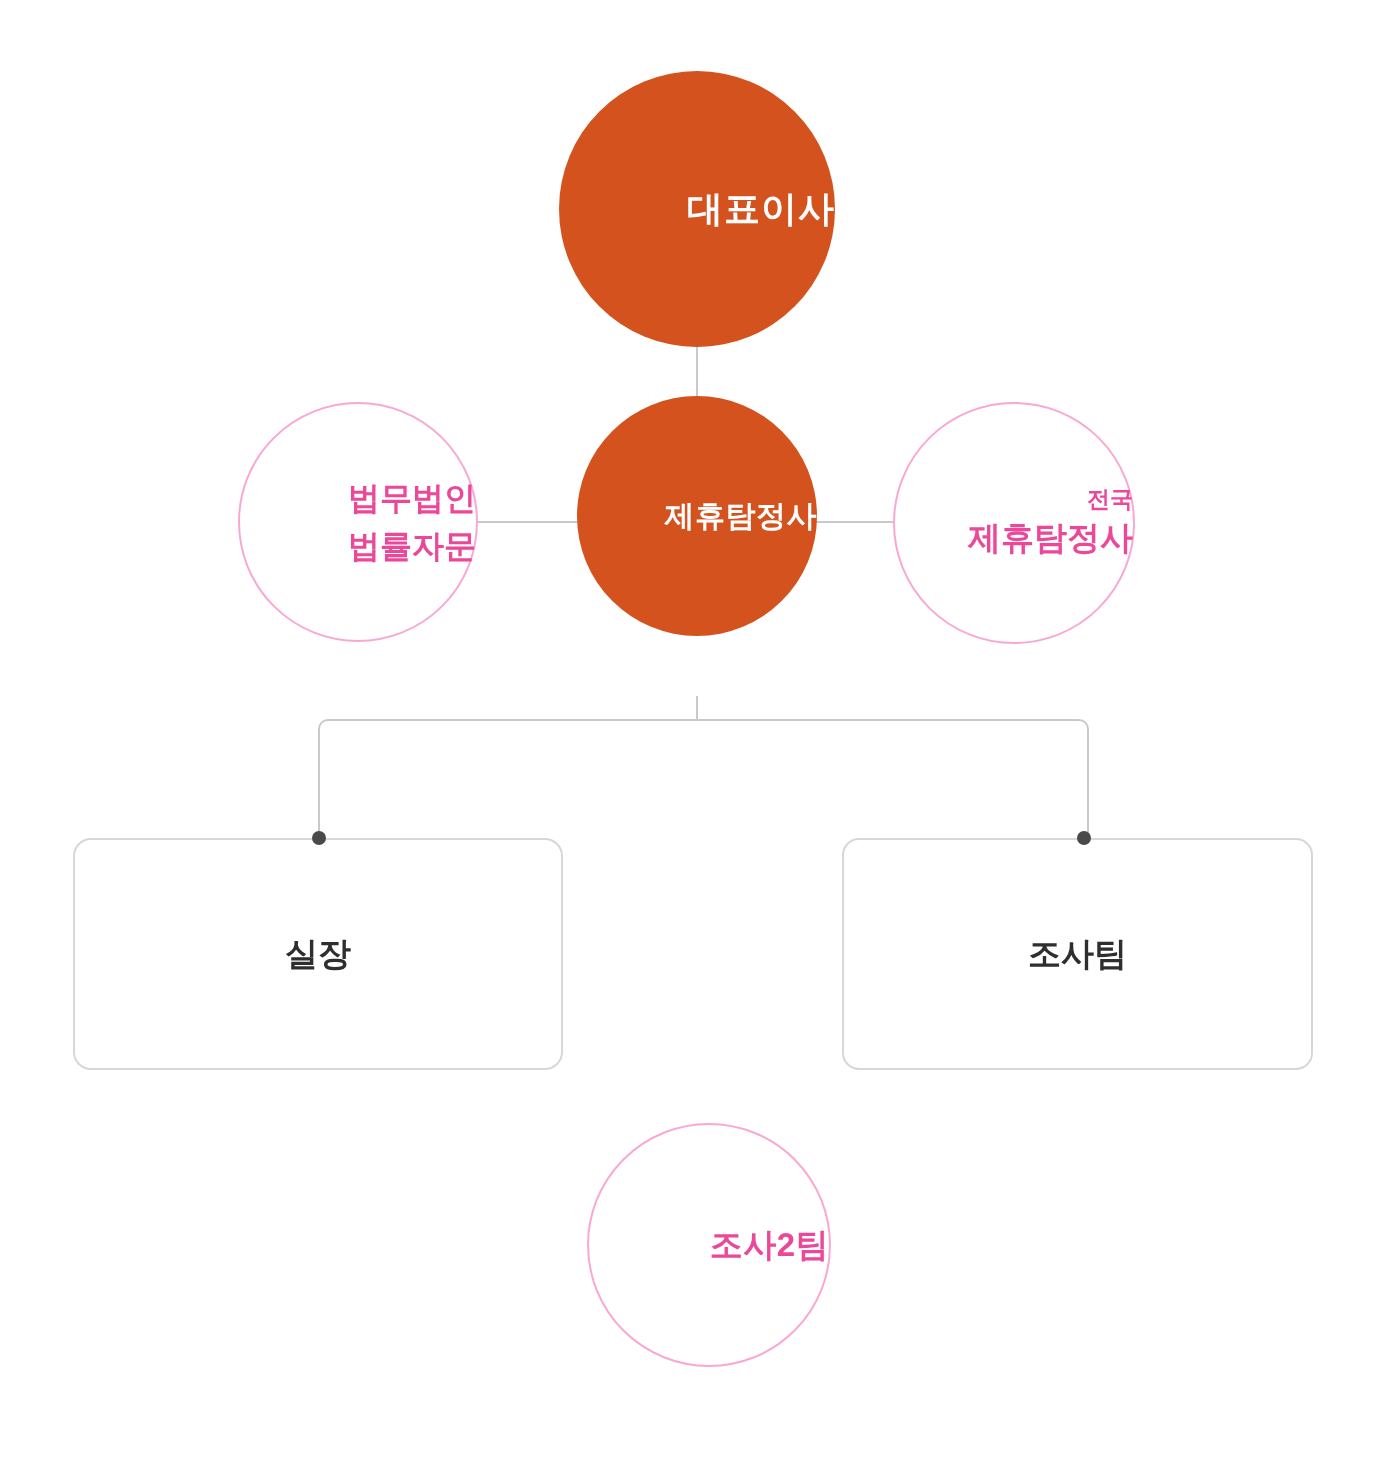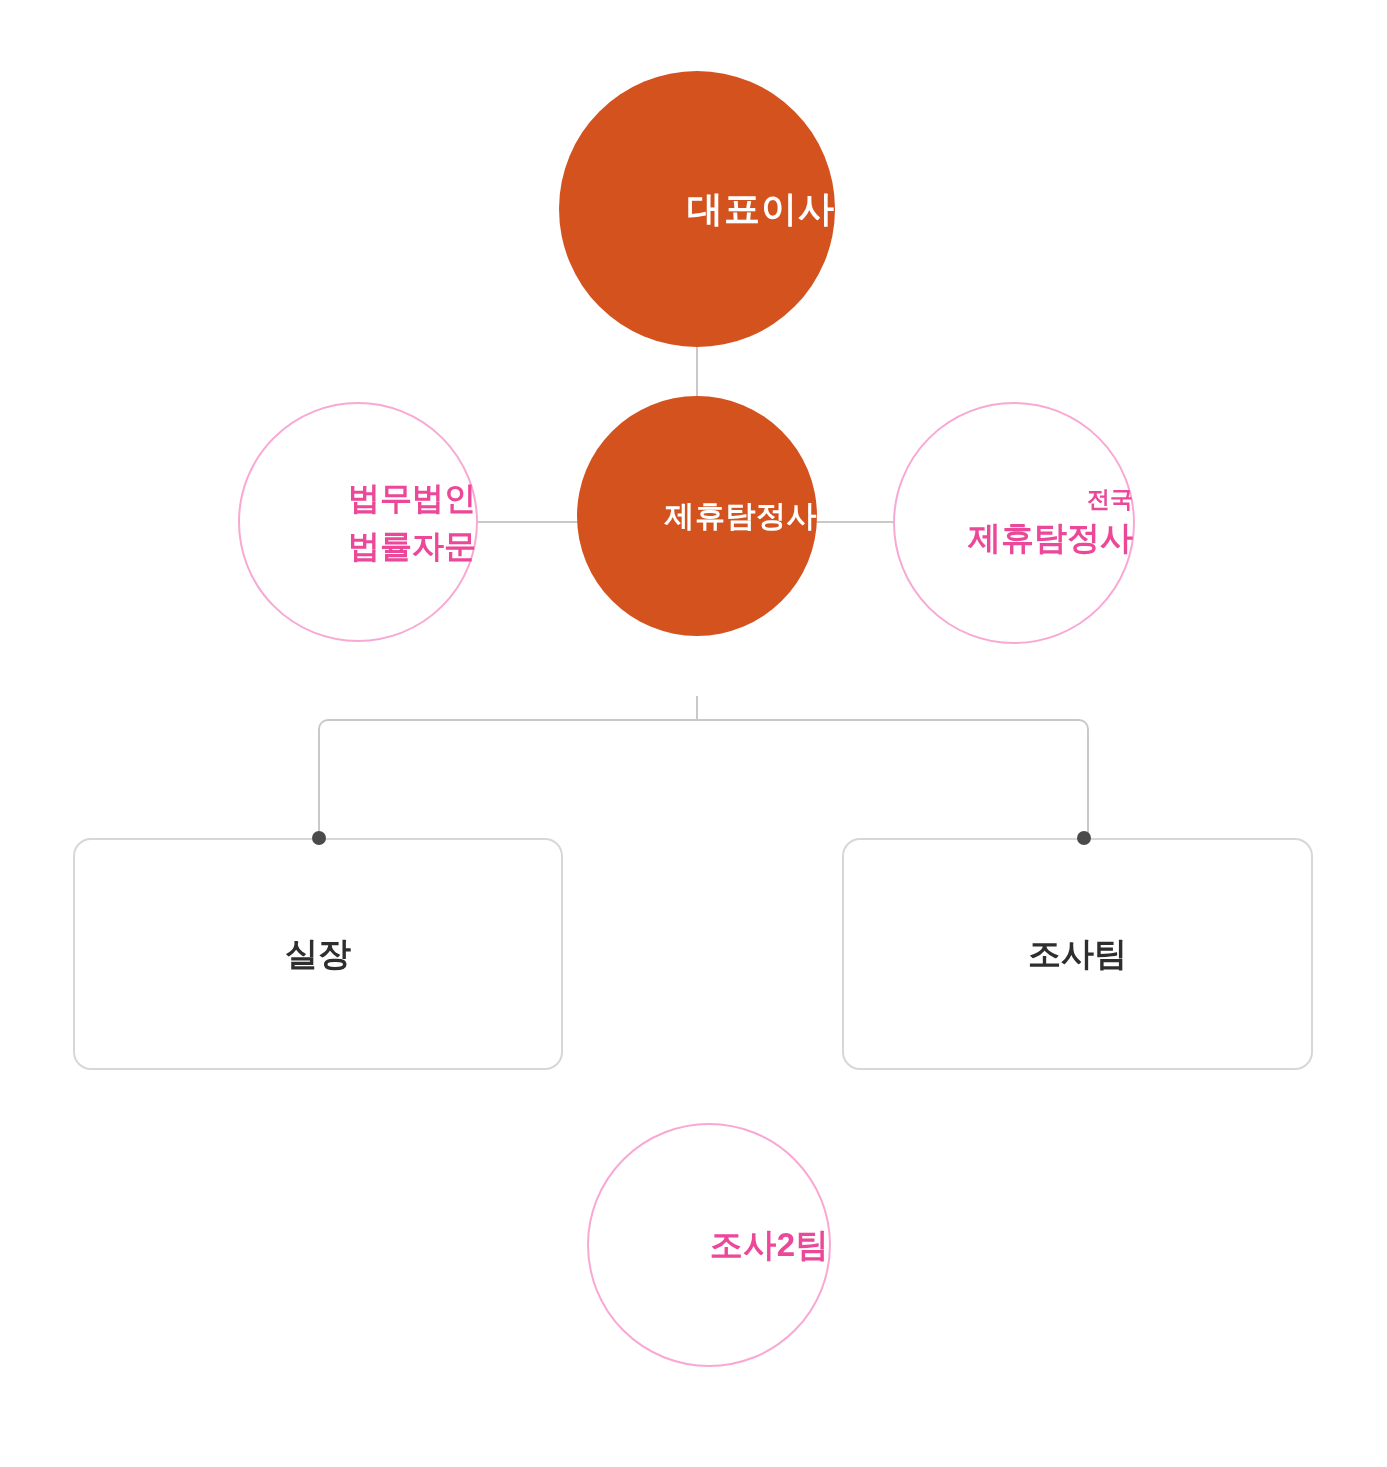--- a/index.html
+++ b/index.html
@@ -112,21 +112,21 @@
 
   <div class="abs circle outlined" style="left:893px; top:402px; width:242px; height:242px;">
     <span class="t-small">전국</span>
     <span class="t-big">제휴탐정사</span>
   </div>
 
   <div class="abs dept-box" style="left:73px; top:838px; width:490px; height:232px;">
     <span class="ko">실장</span>
   </div>
 
-  <div class="abs dept-box" style="left:842px; top:838px; width:471px; height:232px;">
+  <div class="abs dept-box" style="left:842px; top:838px; width:471px; height:232px;border-radius:17px;">
     <span class="ko">조사팀</span>
   </div>
 
   <div class="abs circle outlined" style="left:587px; top:1123px; width:244px; height:244px;">
     <span class="t-team">조사2팀</span>
   </div>
 
 </div>
 
 </body></html>

